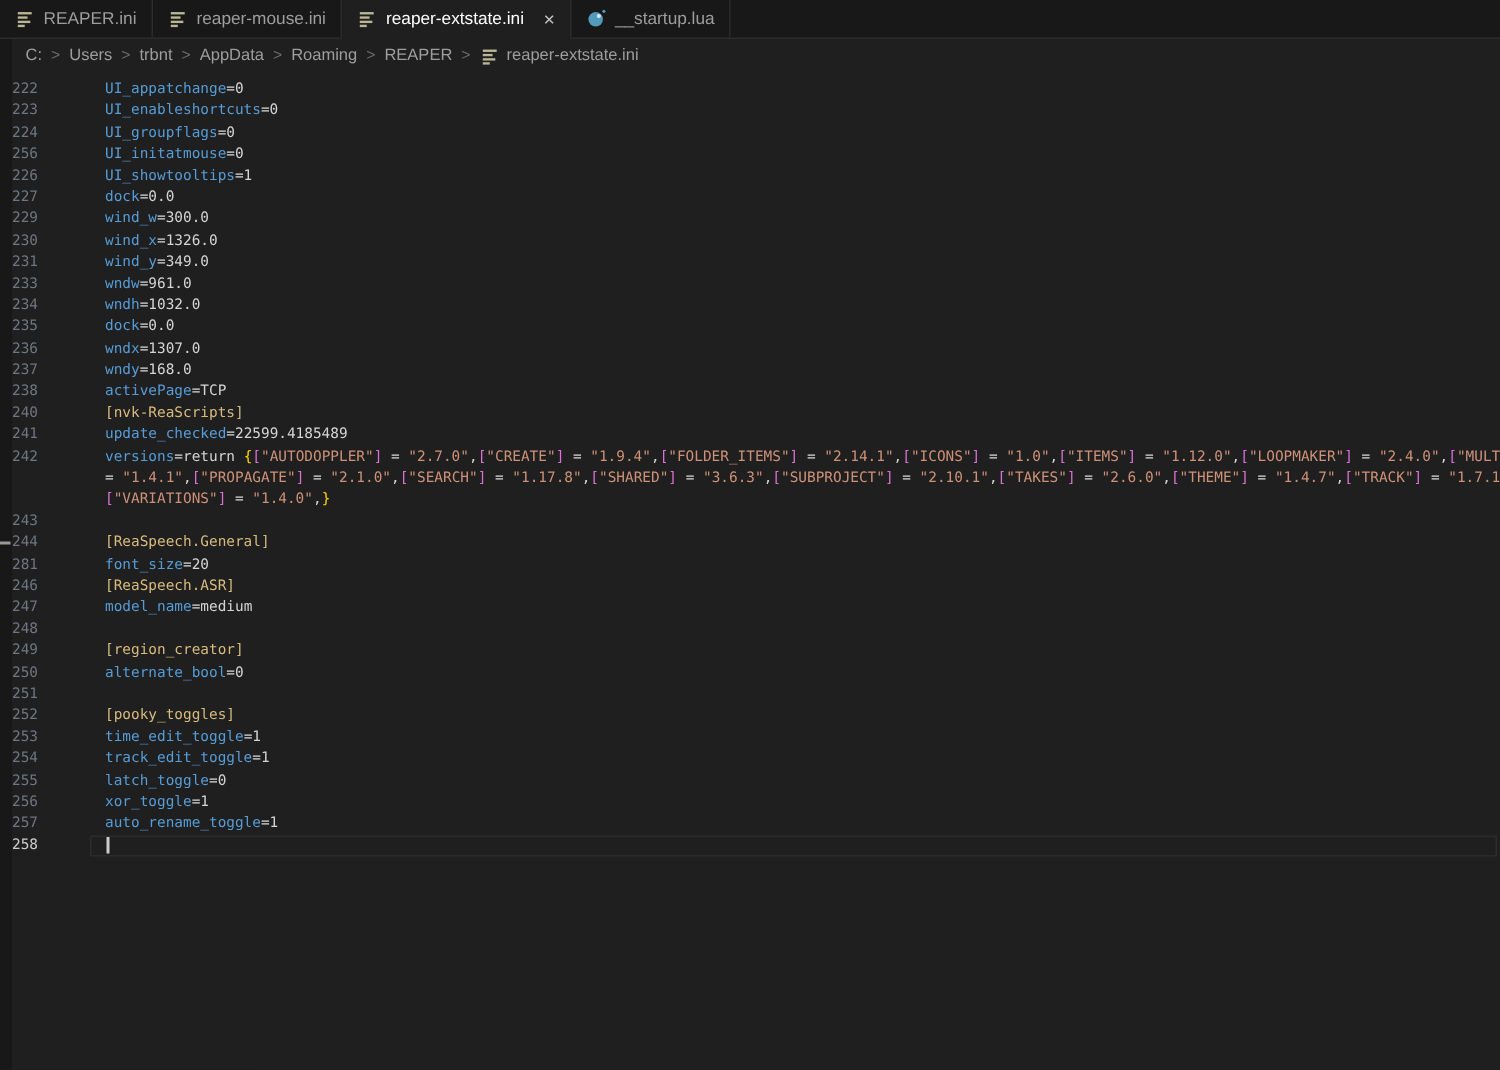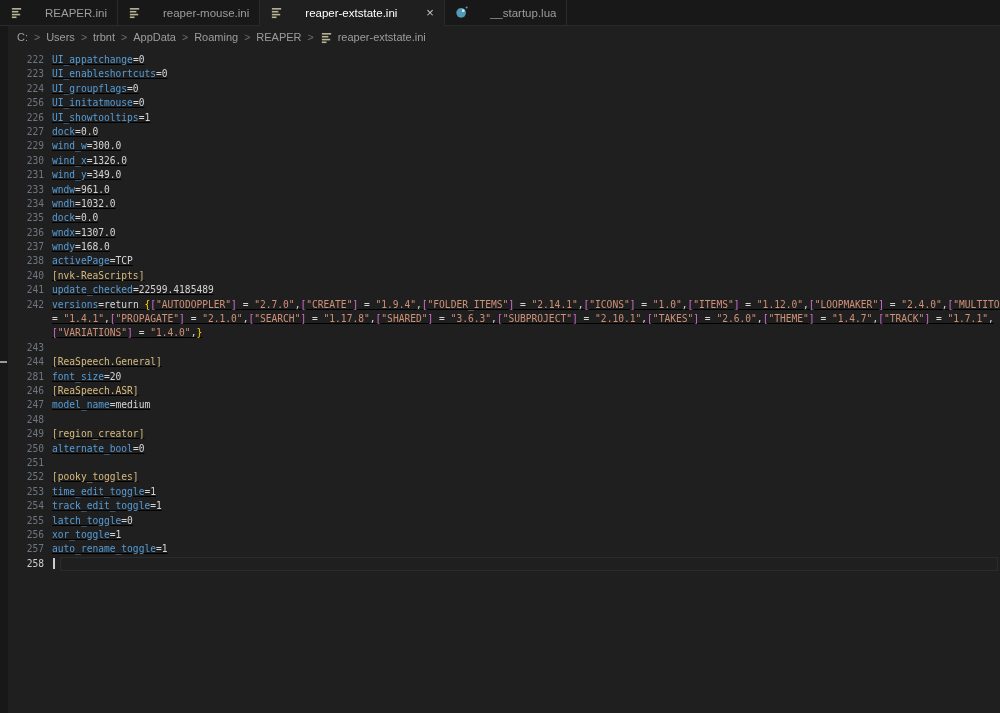--- a/index.html
+++ b/index.html
@@ -9,21 +9,21 @@
     font-family:"Liberation Sans",sans-serif;
     -webkit-font-smoothing:antialiased;
   }
   
   .tabbar{
     display:flex;align-items:stretch;height:25px;
     background:var(--ui-tabbar-bg,#181818);
     border-bottom:1px solid var(--ui-border,#2b2b2b);
   }
   .tab{
-    display:flex;align-items:center;gap:22px;padding:0 10px;
+    display:flex;align-items:center;gap:6px;padding:0 10px;
     border-right:1px solid var(--ui-border,#2b2b2b);
     font-size:11.5px;color:var(--ui-tab-text,#9d9d9d);
     cursor:pointer;position:relative;white-space:nowrap;
   }
   .tab.active{
     background:var(--ui-editor-bg,#1f1f1f);
     color:var(--ui-tab-active-text,#ffffff);
   }
   .tab.active::after{
     content:"";position:absolute;left:0;right:0;bottom:-1px;height:1px;
@@ -41,23 +41,23 @@
   .crumb-sep{color:#6e6e6e;font-size:10.5px;}
   .crumb-file{display:flex;align-items:center;gap:5px;}
   
   .left-rail{position:absolute;left:0;top:26px;bottom:0;width:8px;background:var(--ui-tabbar-bg,#181818);}
   .editor{position:relative;padding:5px 0 0 8px;}
   .row{
     display:flex;height:14.4px;line-height:14.4px;position:relative;
     font-family:"DejaVu Sans Mono","Liberation Mono",monospace;
     font-size:9.6px;white-space:pre;
   }
-  .gutter{width:36px;text-align:right;color:var(--ui-line-number,#6e7681);flex:none;}
+  .gutter{width:36px;color:var(--ui-line-number,#6e7681);flex:none;}
   .row.current .gutter{color:var(--ui-line-number-active,#cccccc);}
-  .content{margin-left:8px;flex:1;overflow:hidden;white-space:pre;position:relative;text-decoration:underline;}
+  .content{margin-left:26px;flex:1;overflow:hidden;white-space:pre;position:relative;}
   .row.current::after{
     content:"";position:absolute;left:52px;right:2px;top:0;bottom:0;
     border:1px solid rgba(255,255,255,0.055);pointer-events:none;
   }
   .cursor{
     display:inline-block;width:1.5px;height:11px;margin-left:1px;
     background:var(--ui-cursor,#cccccc);vertical-align:text-bottom;
   }
   .gutter-marker{
     position:absolute;left:-8px;top:6px;width:7px;height:2px;

